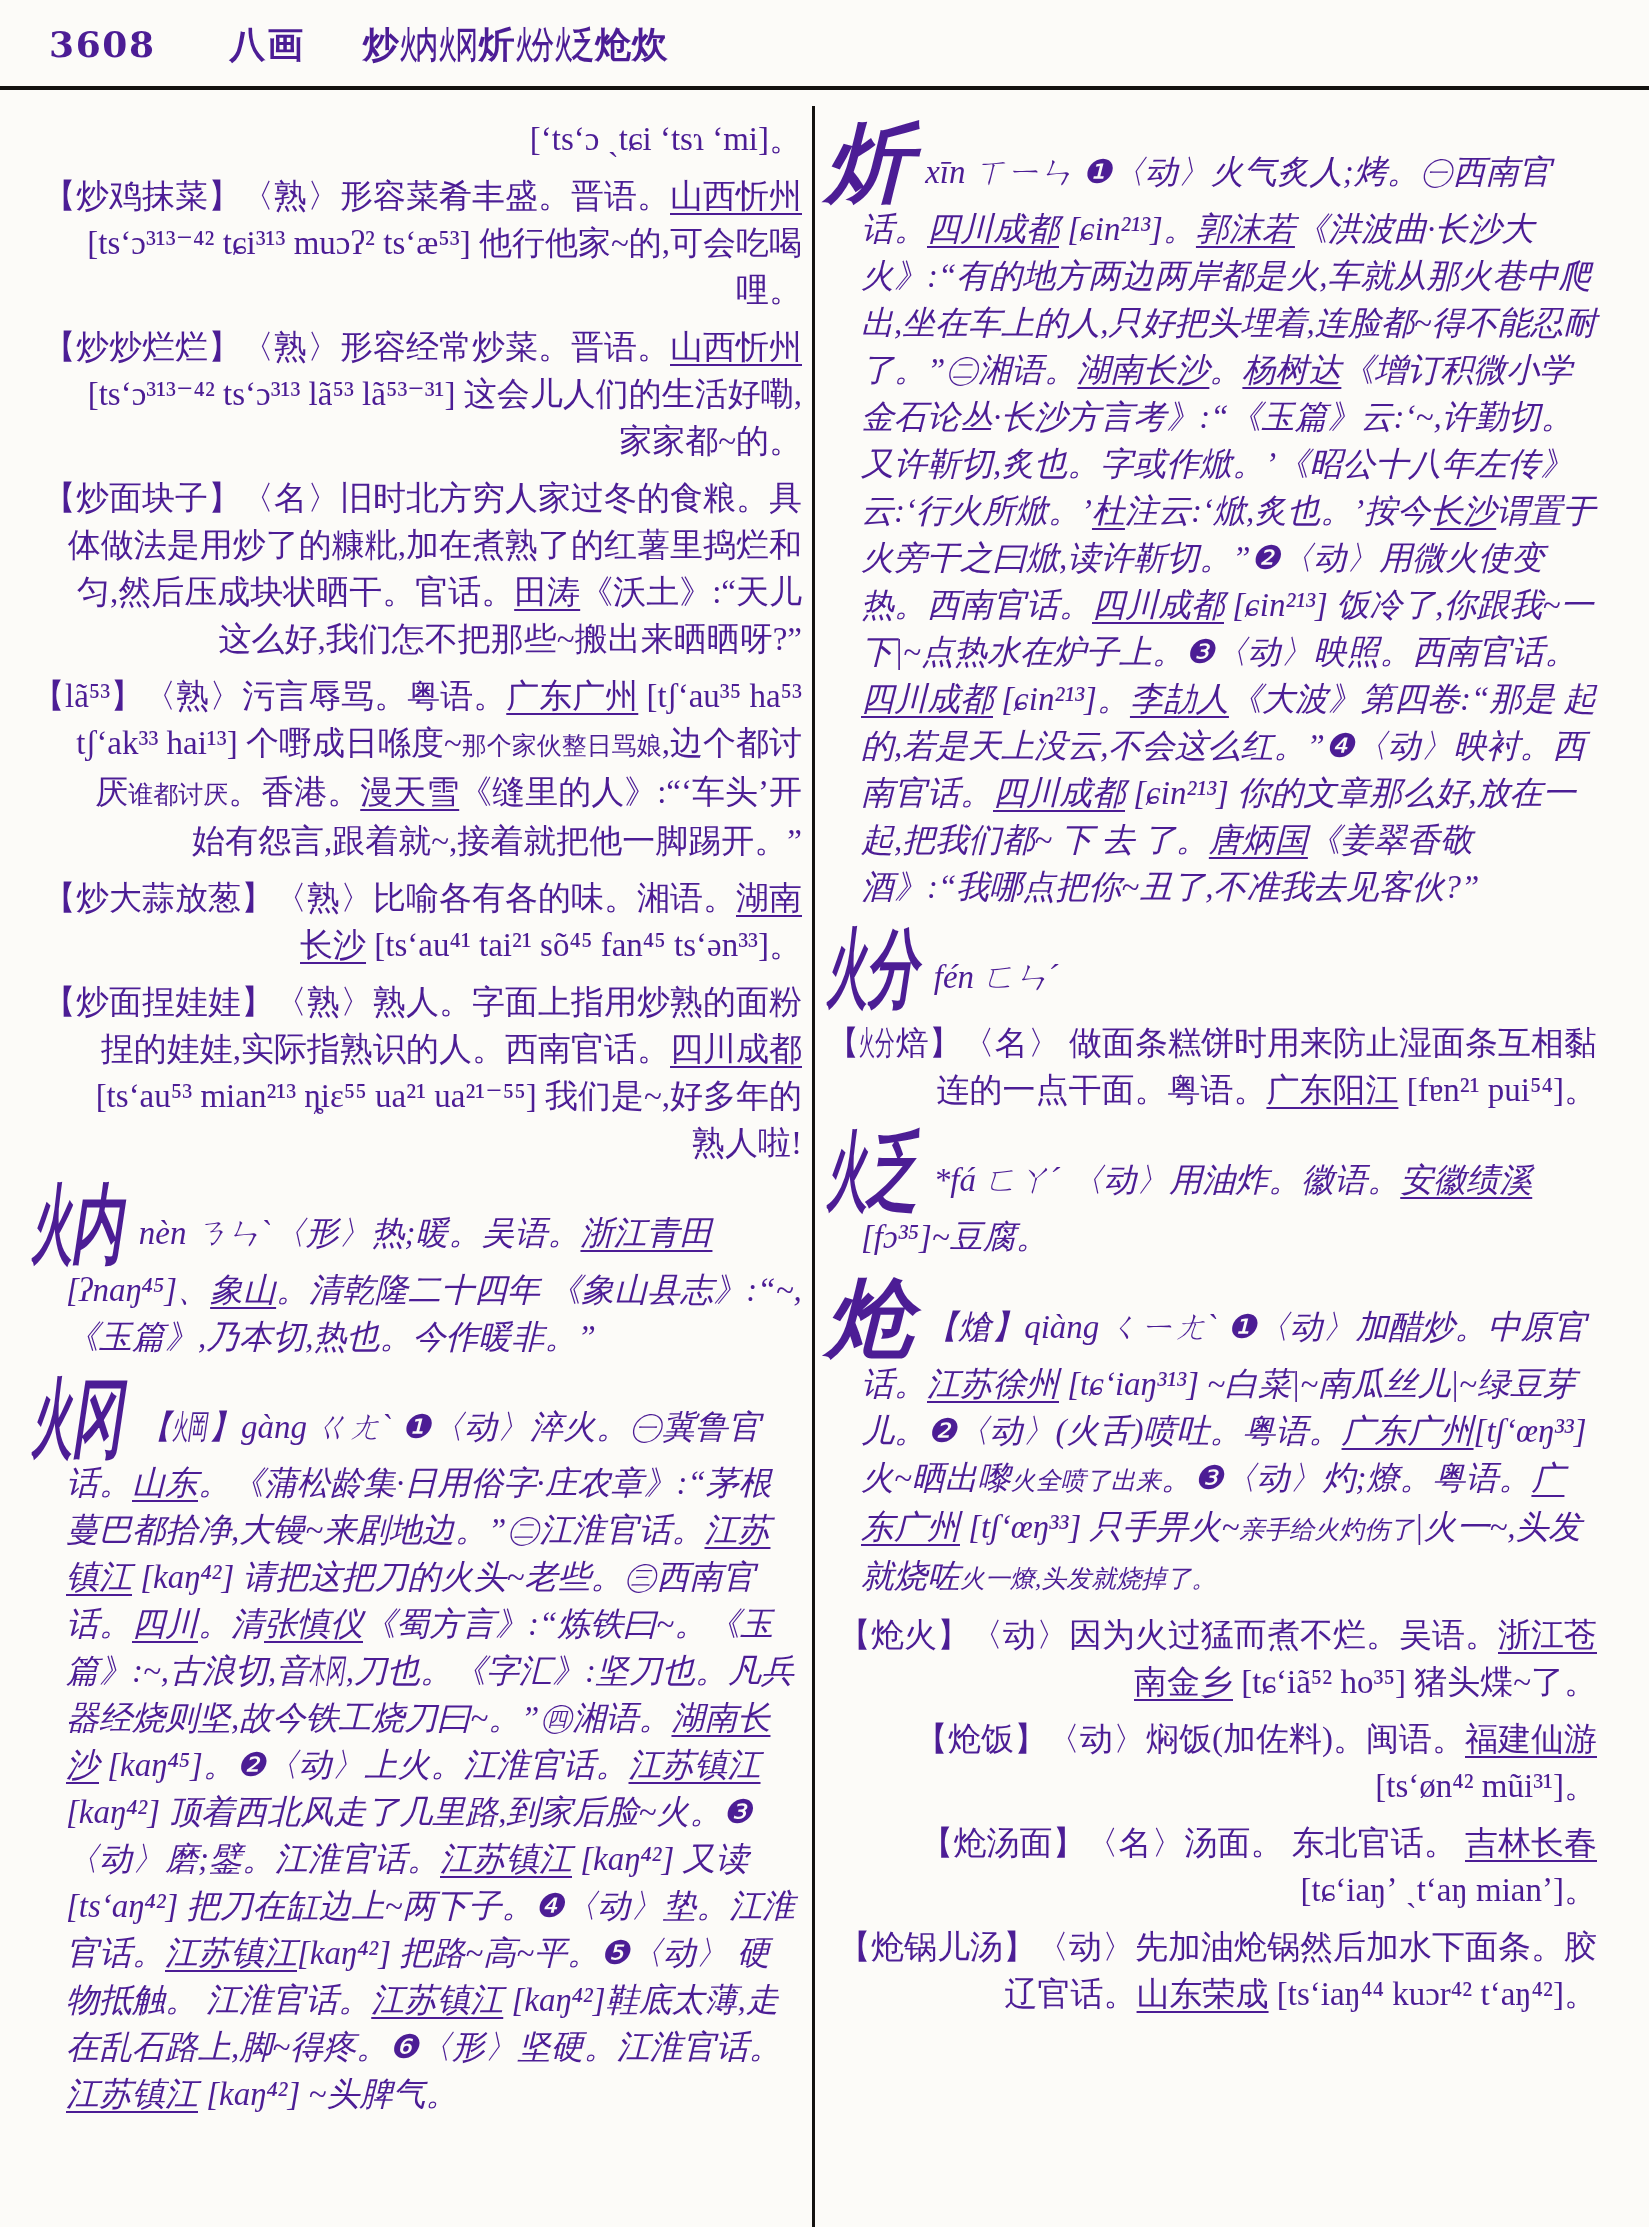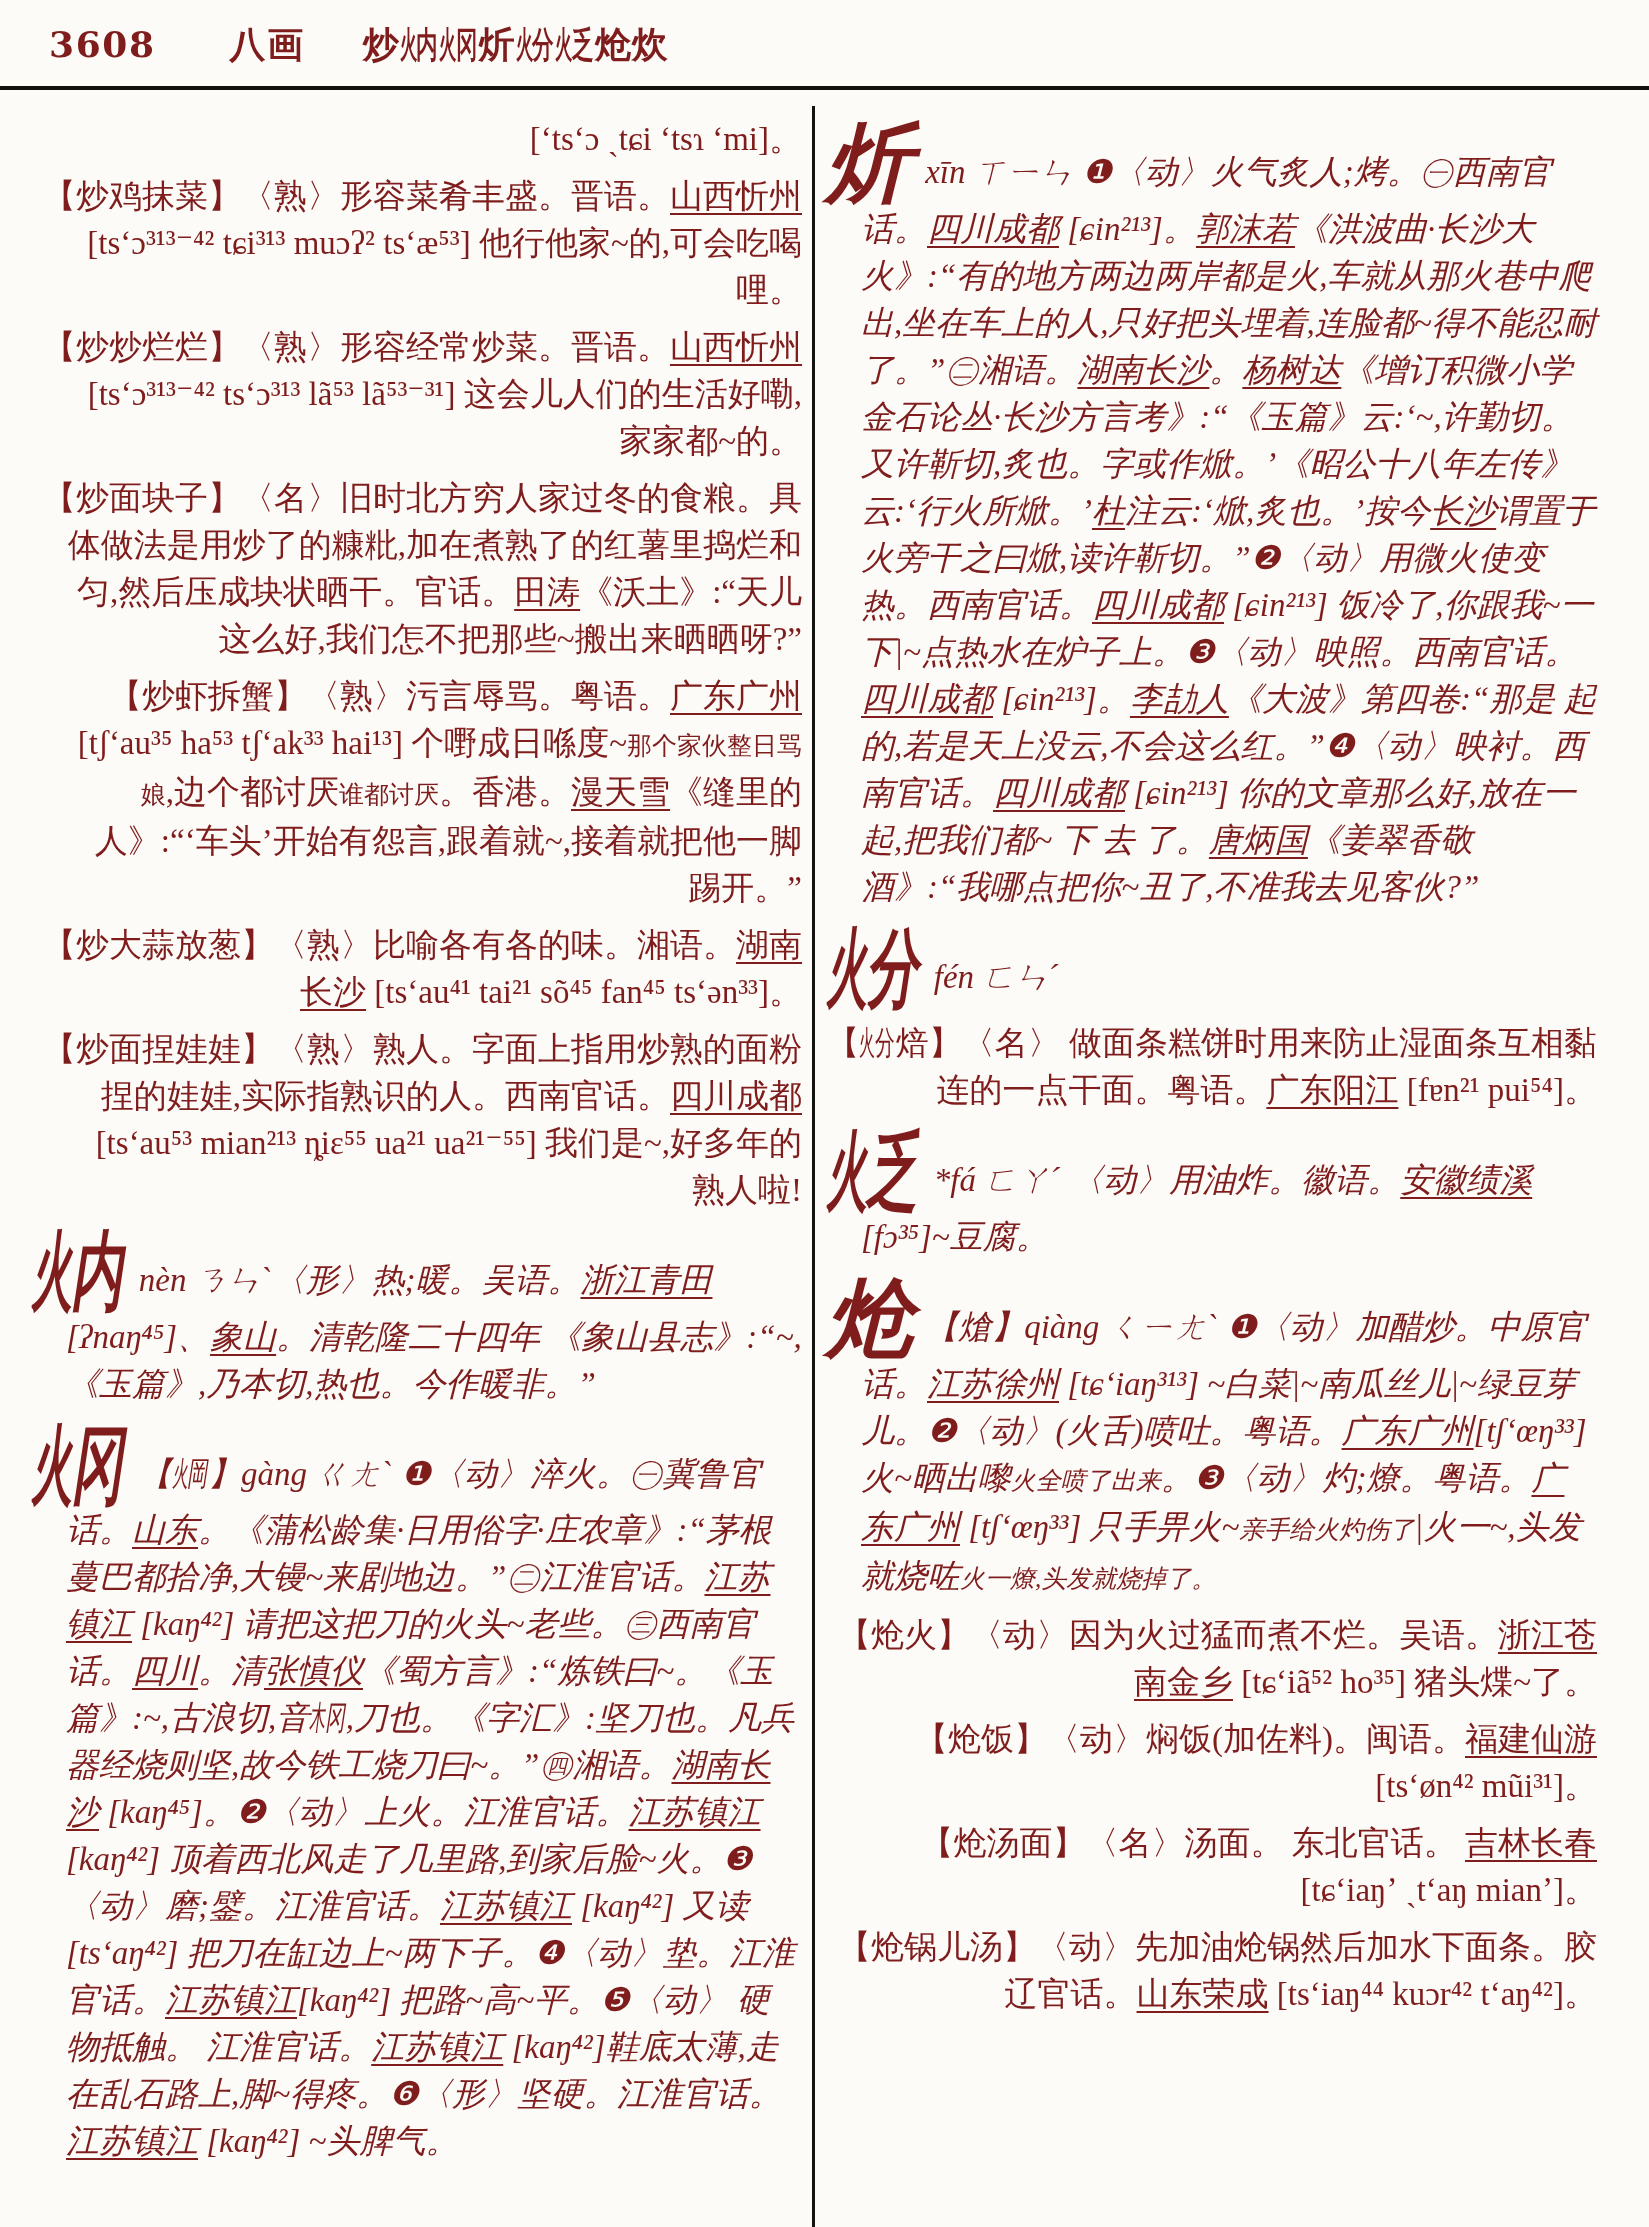--- a/index.html
+++ b/index.html
@@ -2,21 +2,21 @@
 <html style="font-size:13.2px"><head>
 <meta charset="utf-8">
 <style>
   html,body{margin:0;padding:0;background:#e8e6e1;}
   .page{
     position:relative;
     width:1650px;
     height:2227px;
     margin:0 auto;
     background:#fcfbf8;
-    color:#7f1d1d;
+    color:#4c1d95;
     font-family:"Liberation Serif","DejaVu Serif",serif;
     font-size:33px;
     line-height:47px;
     overflow:hidden;
   }
   .header{
     position:absolute;
     top:21.4px;left:49px;right:33px;
     font-weight:bold;
     font-size:36px;
@@ -79,21 +79,21 @@
   <div class="header">
     <span class="pagenum">3608</span><span class="section">八画</span><span class="hindex">炒<span class="ids"><span class="l">火</span><span class="r">内</span></span><span class="ids"><span class="l">火</span><span class="r">冈</span></span>炘<span class="ids"><span class="l">火</span><span class="r">分</span></span><span class="ids"><span class="l">火</span><span class="r">乏</span></span>炝炊</span>
   </div>
   <div class="rule"></div>
   <div class="cols">
     <div class="col">
         <div class="entry"><span class="ebody">[ʻtsʻɔ ˎtɕi ʻtsɿ ʻmi]。</span></div>
         <div class="entry"><span class="etitle">【炒鸡抹菜】</span><span class="ebody">〈熟〉形容菜肴丰盛。晋语。<u>山西忻州</u> [tsʻɔ³¹³⁻⁴² tɕi³¹³ muɔʔ² tsʻæ⁵³] 他行他家~的,可会吃喝哩。</span></div>
         <div class="entry"><span class="etitle">【炒炒烂烂】</span><span class="ebody">〈熟〉形容经常炒菜。晋语。<u>山西忻州</u> [tsʻɔ³¹³⁻⁴² tsʻɔ³¹³ lã⁵³ lã⁵³⁻³¹] 这会儿人们的生活好嘞,家家都~的。</span></div>
         <div class="entry"><span class="etitle">【炒面块子】</span><span class="ebody">〈名〉旧时北方穷人家过冬的食粮。具体做法是用炒了的糠粃,加在煮熟了的红薯里捣烂和匀,然后压成块状晒干。官话。<u>田涛</u>《沃土》:“天儿这么好,我们怎不把那些~搬出来晒晒呀?”</span></div>
-        <div class="entry"><span class="etitle">【炒虾拆蟹】</span><span class="ebody">〈熟〉污言辱骂。粤语。<u>广东广州</u> [tʃʻau³⁵ ha⁵³ tʃʻak³³ hai¹³] 个嘢成日喺度~<small>那个家伙整日骂娘</small>,边个都讨厌<small>谁都讨厌</small>。香港。<u>漫天雪</u>《缝里的人》:“‘车头’开始有怨言,跟着就~,接着就把他一脚踢开。”</span></div>
+        <div class="entry"><span class="etitle">【lã⁵³】</span><span class="ebody">〈熟〉污言辱骂。粤语。<u>广东广州</u> [tʃʻau³⁵ ha⁵³ tʃʻak³³ hai¹³] 个嘢成日喺度~<small>那个家伙整日骂娘</small>,边个都讨厌<small>谁都讨厌</small>。香港。<u>漫天雪</u>《缝里的人》:“‘车头’开始有怨言,跟着就~,接着就把他一脚踢开。”</span></div>
         <div class="entry"><span class="etitle">【炒大蒜放葱】</span><span class="ebody">〈熟〉比喻各有各的味。湘语。<u>湖南长沙</u> [tsʻau⁴¹ tai²¹ sõ⁴⁵ fan⁴⁵ tsʻən³³]。</span></div>
         <div class="entry"><span class="etitle">【炒面捏娃娃】</span><span class="ebody">〈熟〉熟人。字面上指用炒熟的面粉捏的娃娃,实际指熟识的人。西南官话。<u>四川成都</u> [tsʻau⁵³ mian²¹³ ȵiɛ⁵⁵ ua²¹ ua²¹⁻⁵⁵] 我们是~,好多年的熟人啦!</span></div>
         <div class="headentry"><span class="bigchar"><span class="ids"><span class="l">火</span><span class="r">内</span></span></span><span class="ebody">nèn ㄋㄣˋ〈形〉热;暖。吴语。<u>浙江青田</u>[ʔnaŋ⁴⁵]、<u>象山</u>。清乾隆二十四年 《象山县志》:“~,《玉篇》,乃本切,热也。今作暖非。”</span></div>
         <div class="headentry"><span class="bigchar"><span class="ids"><span class="l">火</span><span class="r">冈</span></span></span><span class="ebody">【<span class="ids"><span class="l">火</span><span class="r">岡</span></span>】gàng ㄍㄤˋ ❶〈动〉淬火。㊀冀鲁官话。<u>山东</u>。《蒲松龄集·日用俗字·庄农章》:“茅根蔓巴都拾净,大镘~来剧地边。”㊁江淮官话。<u>江苏镇江</u> [kaŋ⁴²] 请把这把刀的火头~老些。㊂西南官话。<u>四川</u>。清<u>张慎仪</u>《蜀方言》:“炼铁曰~。《玉篇》:~,古浪切,音<span class="ids"><span class="l">木</span><span class="r">冈</span></span>,刀也。《字汇》:坚刀也。凡兵器经烧则坚,故今铁工烧刀曰~。”㊃湘语。<u>湖南长沙</u> [kaŋ⁴⁵]。❷〈动〉上火。江淮官话。<u>江苏镇江</u> [kaŋ⁴²] 顶着西北风走了几里路,到家后脸~火。❸〈动〉磨;鐾。江淮官话。<u>江苏镇江</u> [kaŋ⁴²] 又读 [tsʻaŋ⁴²] 把刀在缸边上~两下子。❹〈动〉垫。江淮官话。<u>江苏镇江</u>[kaŋ⁴²] 把路~高~平。❺〈动〉 硬物抵触。 江淮官话。<u>江苏镇江</u> [kaŋ⁴²]鞋底太薄,走在乱石路上,脚~得疼。❻〈形〉坚硬。江淮官话。<u>江苏镇江</u> [kaŋ⁴²] ~头脾气。</span></div>
       </div>
     <div class="divider"></div>
     <div class="col">
         <div class="headentry"><span class="bigchar">炘</span><span class="ebody">xīn ㄒㄧㄣ ❶〈动〉火气炙人;烤。㊀西南官话。<u>四川成都</u> [ɕin²¹³]。<u>郭沫若</u>《洪波曲·长沙大火》:“有的地方两边两岸都是火,车就从那火巷中爬出,坐在车上的人,只好把头埋着,连脸都~得不能忍耐了。”㊁湘语。<u>湖南长沙</u>。<u>杨树达</u>《增订积微小学金石论丛·长沙方言考》:“《玉篇》云:‘~,许勤切。又许靳切,炙也。字或作焮。’《昭公十八年左传》云:‘行火所焮。’<u>杜</u>注云:‘焮,炙也。’按今<u>长沙</u>谓置于火旁干之曰焮,读许靳切。”❷〈动〉用微火使变热。西南官话。<u>四川成都</u> [ɕin²¹³] 饭冷了,你跟我~一下|~点热水在炉子上。❸〈动〉映照。西南官话。<u>四川成都</u> [ɕin²¹³]。<u>李劼人</u>《大波》第四卷:“那是  起的,若是天上没云,不会这么红。”❹〈动〉映衬。西南官话。<u>四川成都</u> [ɕin²¹³] 你的文章那么好,放在一起,把我们都~ 下 去 了。<u>唐炳国</u>《姜翠香敬酒》:“我哪点把你~丑了,不准我去见客伙?”</span></div>
         <div class="headentry"><span class="bigchar"><span class="ids"><span class="l">火</span><span class="r">分</span></span></span><span class="ebody">fén ㄈㄣˊ</span></div>
         <div class="entry"><span class="etitle">【<span class="ids"><span class="l">火</span><span class="r">分</span></span>焙】</span><span class="ebody">〈名〉 做面条糕饼时用来防止湿面条互相黏连的一点干面。粤语。<u>广东阳江</u> [fɐn²¹ pui⁵⁴]。</span></div>

